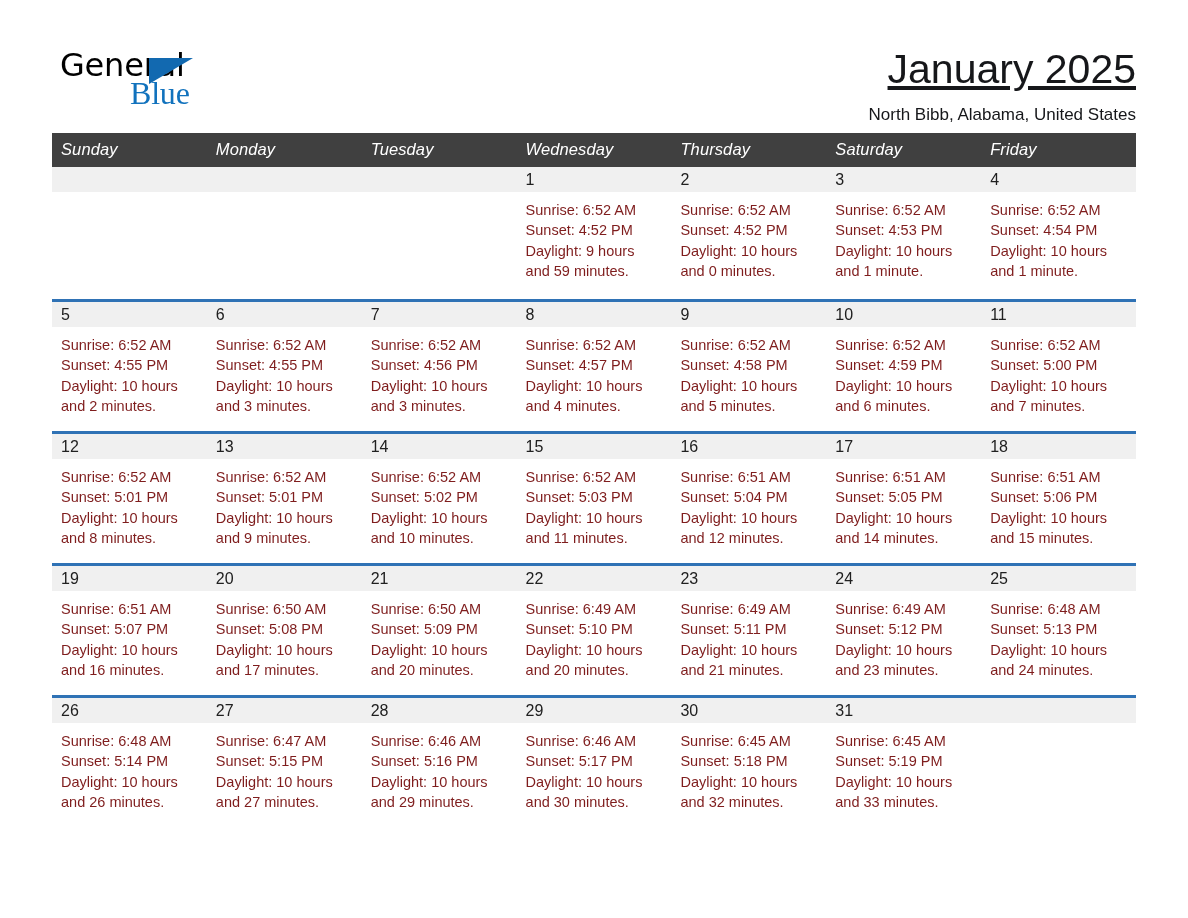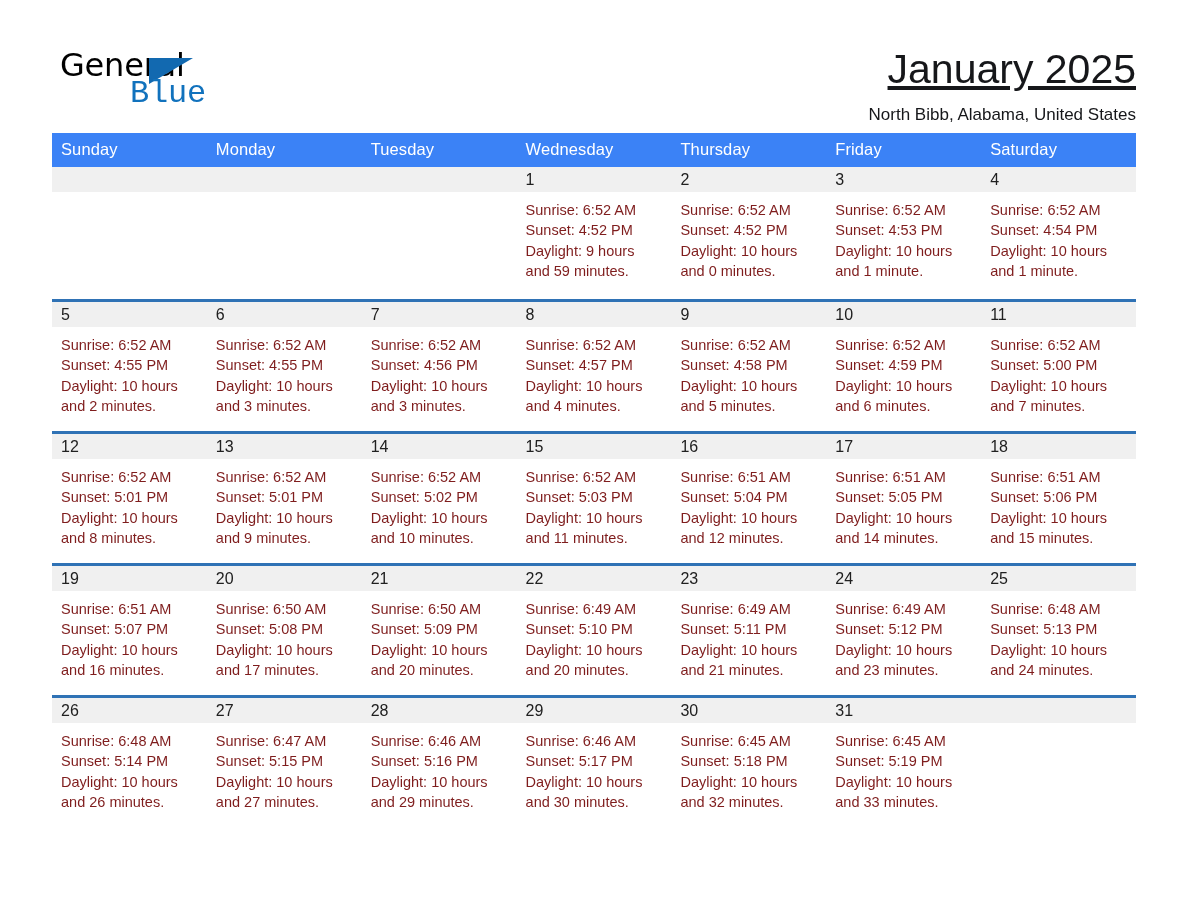--- a/index.html
+++ b/index.html
@@ -56,21 +56,21 @@
     border-left: 44px solid #1269b0;
     border-bottom: 26px solid transparent;
   }
   .brand-blue {
     position: absolute;
     left: 78px;
     top: 29px;
     font-size: 32px;
     letter-spacing: -0.2px;
     color: #1172bd;
-    font-family: Liberation Mono, monospace;
+    font-family: Liberation Serif, serif;
     font-weight: 400;
   }
   .title-block {
     text-align: right;
     padding-top: 2px;
   }
   .cal-title {
     font-size: 41px;
     font-weight: 400;
     color: #16171a;
@@ -86,21 +86,22 @@
     letter-spacing: 0px;
   }
 
   
   .calendar {
     margin-top: 29px;
     width: 1084px;
   }
   .weekday-row {
     display: flex;
-    background: #3b82f6;
+    background: #404040;
+    font-style: italic;
   }
   .weekday-cell {
     flex: 1 1 0;
     box-sizing: border-box;
     padding: 7px 0 8px 9px;
     font-size: 16.5px;
     color: #ffffff;
     font-weight: 400;
     letter-spacing: 0.1px;
   }
@@ -161,22 +162,22 @@
 
   </div>
 
   <div class="calendar">
     <div class="weekday-row" id="weekday-row">
         <div class="weekday-cell">Sunday</div>
         <div class="weekday-cell">Monday</div>
         <div class="weekday-cell">Tuesday</div>
         <div class="weekday-cell">Wednesday</div>
         <div class="weekday-cell">Thursday</div>
+        <div class="weekday-cell">Saturday</div>
         <div class="weekday-cell">Friday</div>
-        <div class="weekday-cell">Saturday</div>
       </div>
     <div id="weeks-container">
         <div class="week-row first">
           <div class="day-cell empty">
             <div class="day-number-band"></div>
           </div>
           <div class="day-cell empty">
             <div class="day-number-band"></div>
           </div>
           <div class="day-cell empty">

